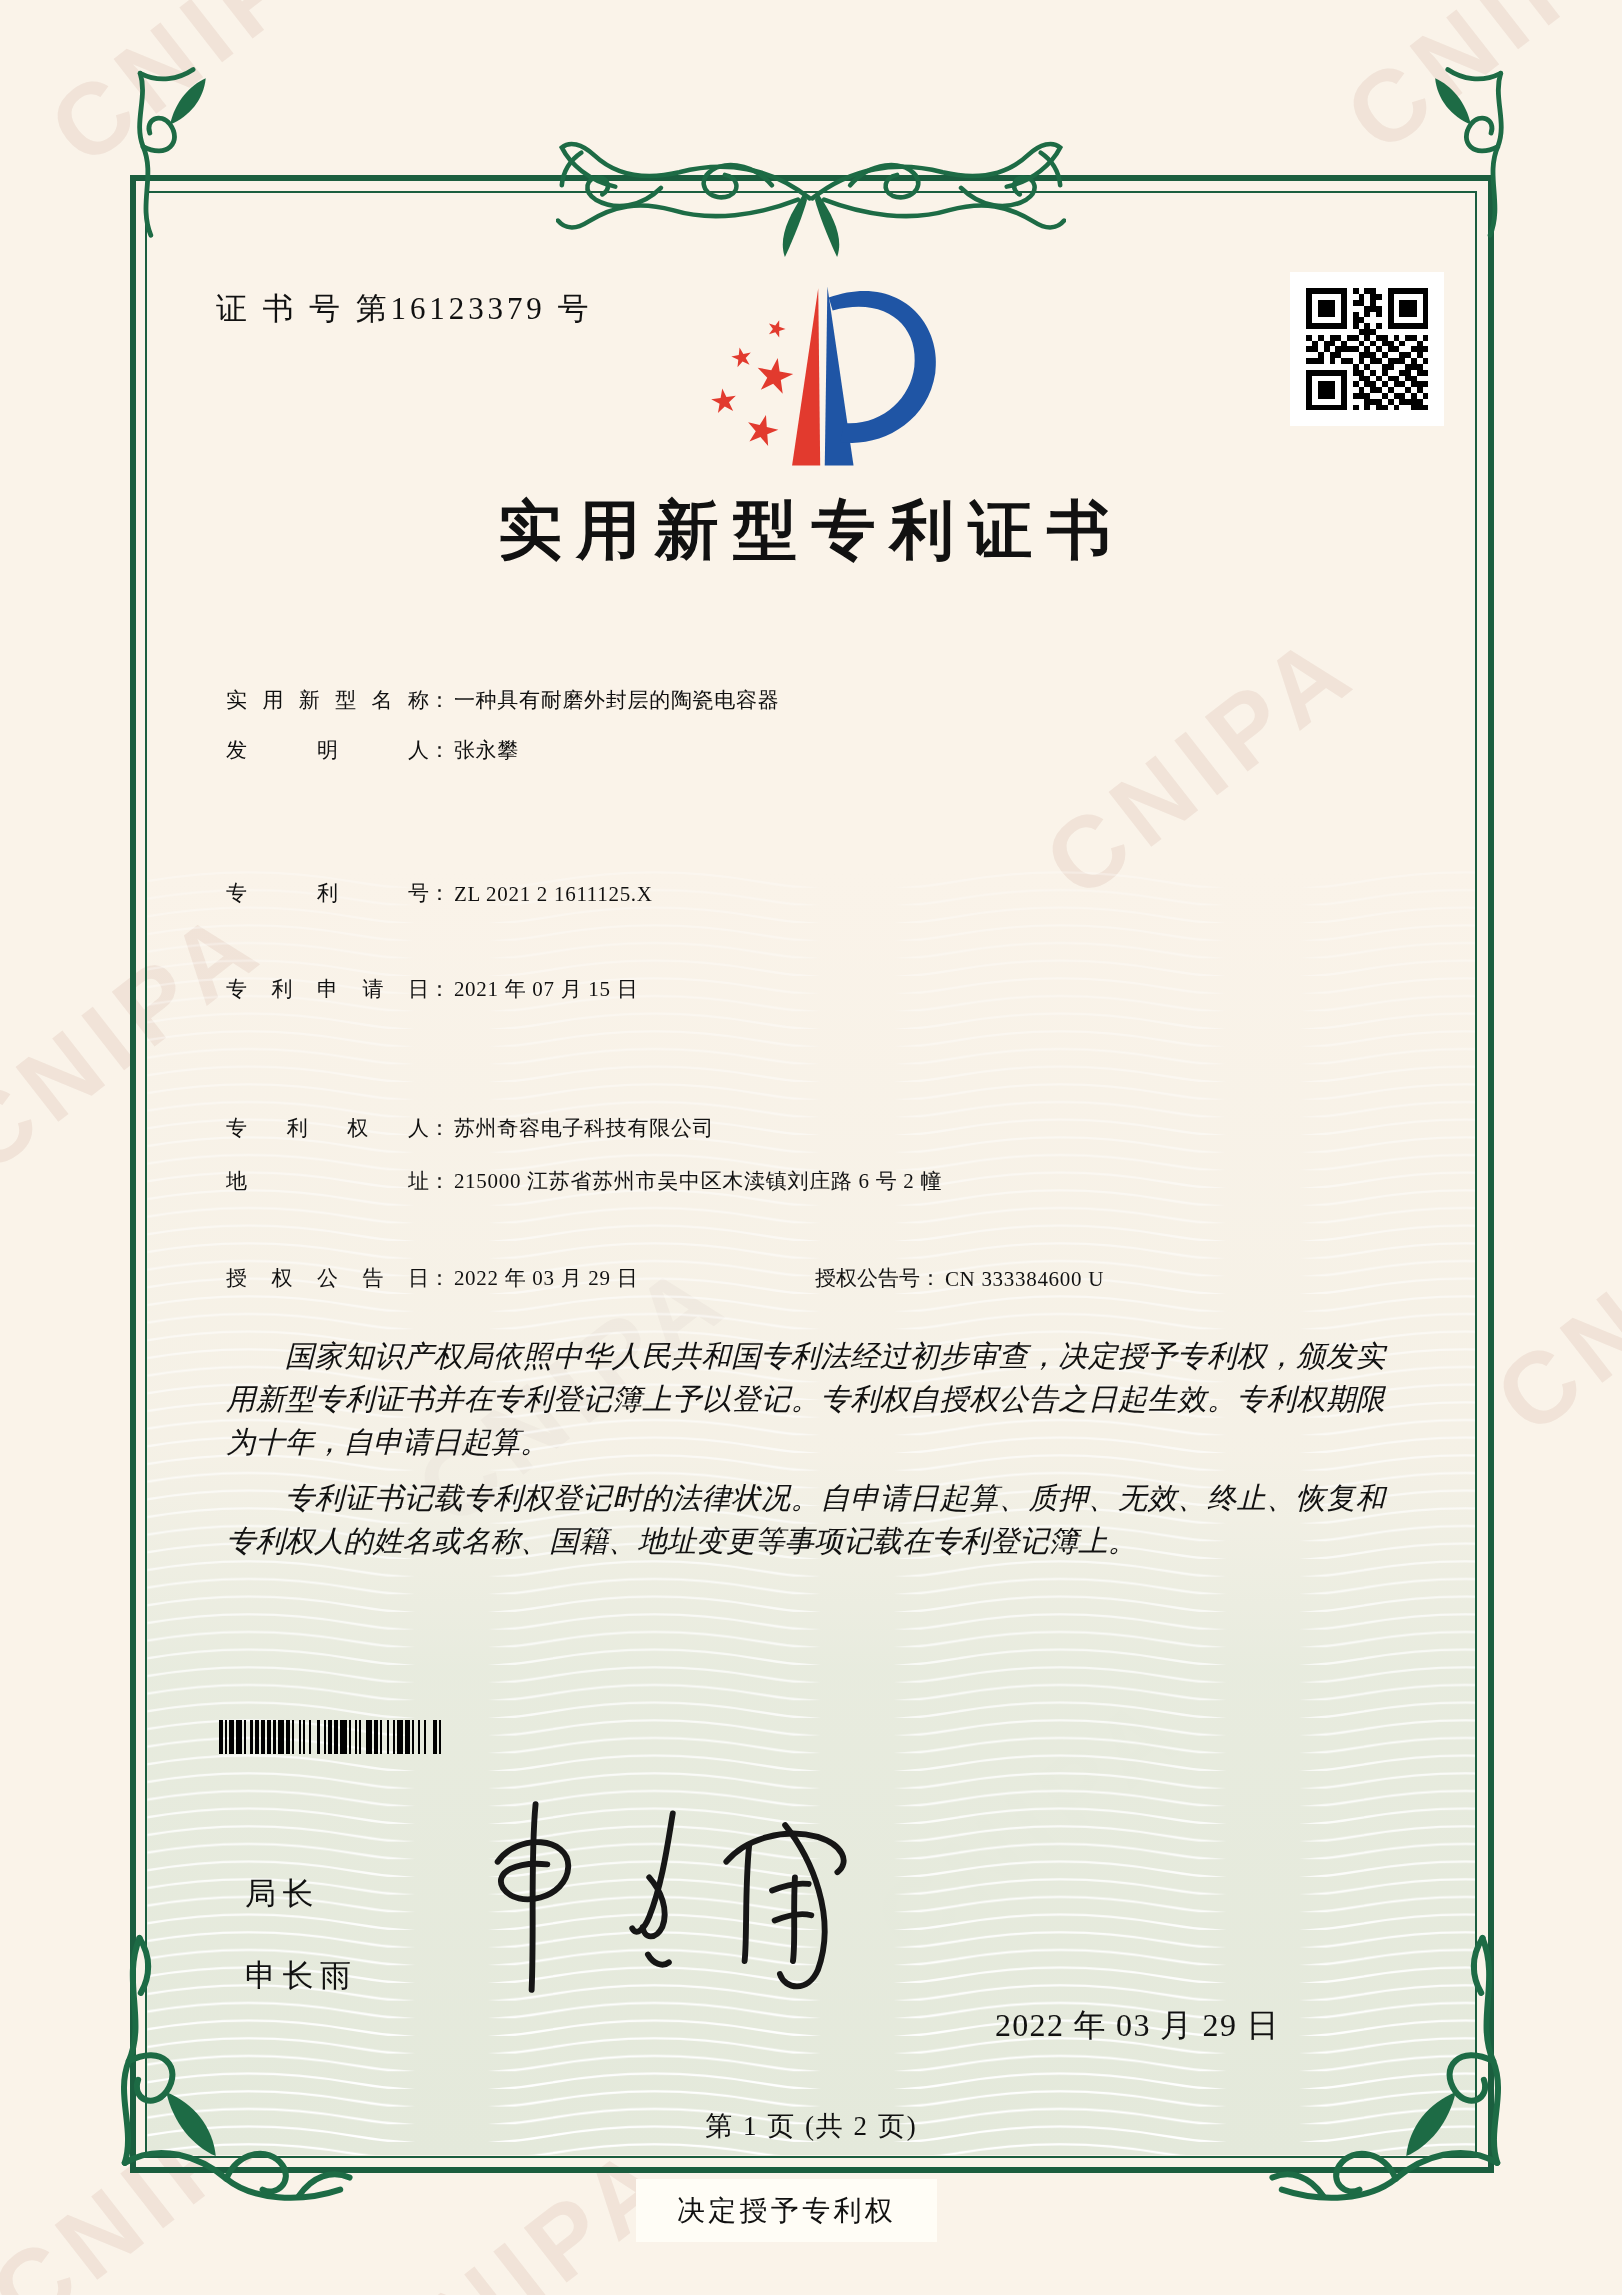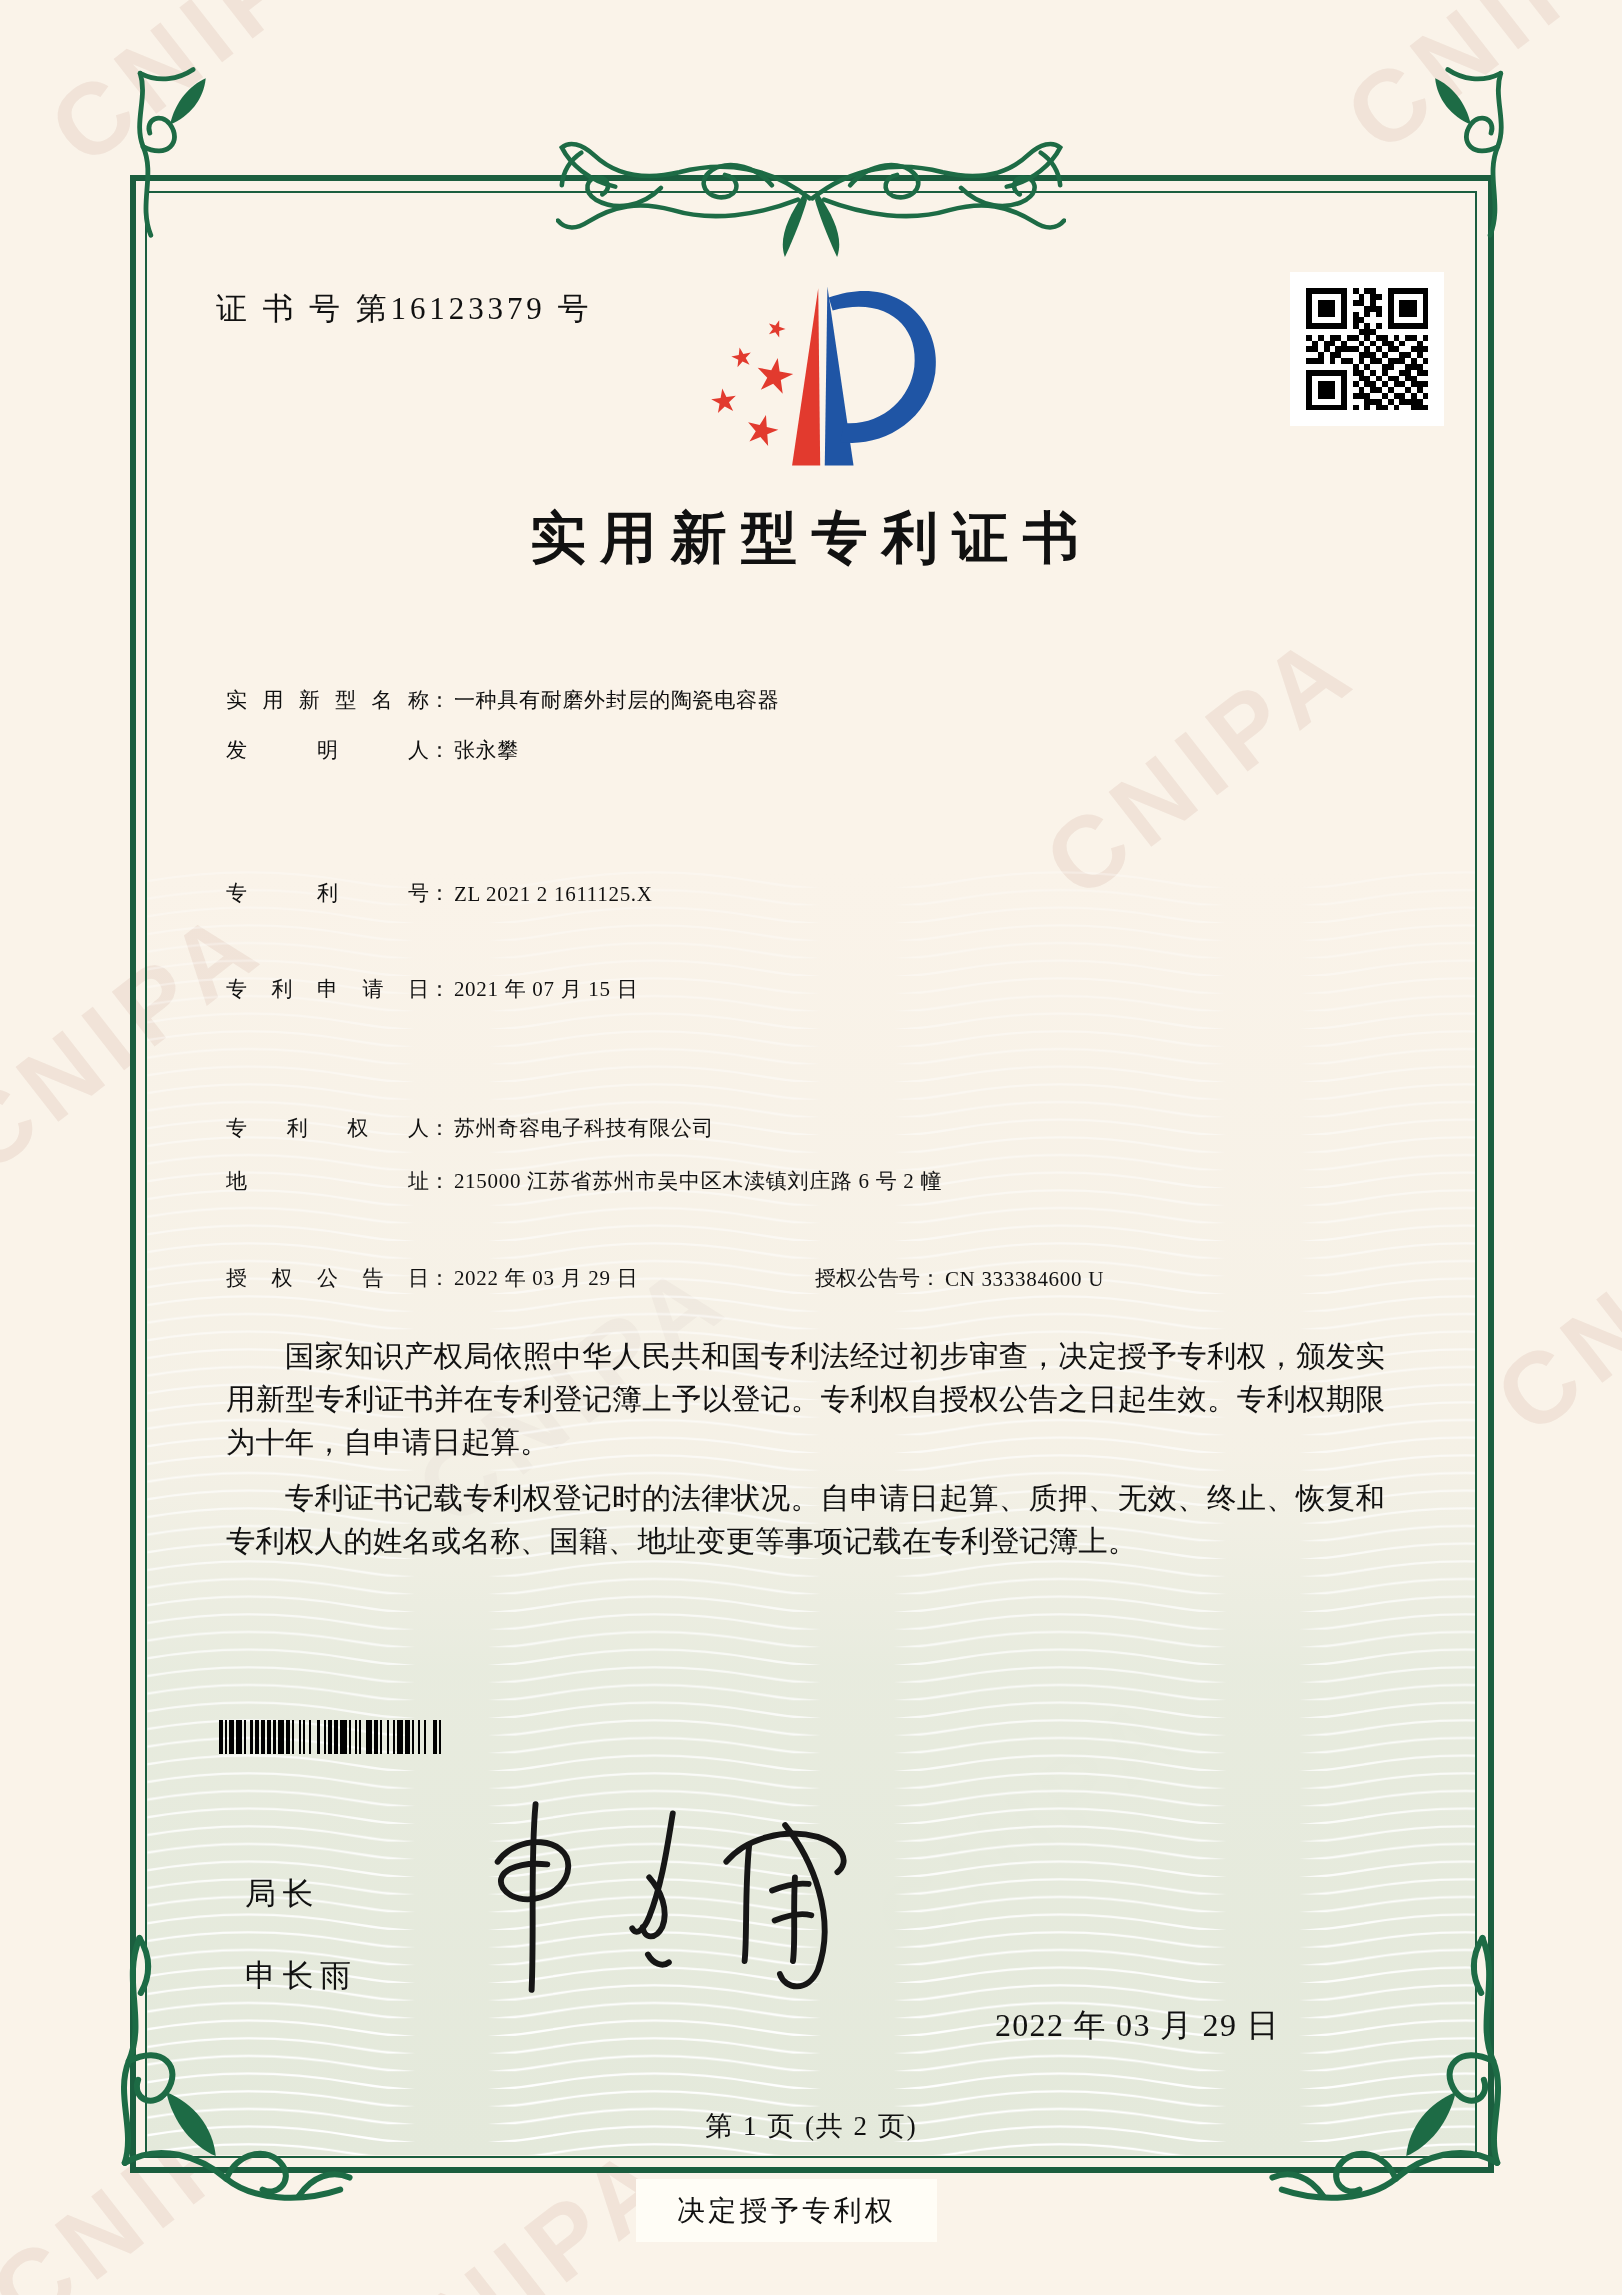--- a/index.html
+++ b/index.html
@@ -15,30 +15,30 @@
     font-weight:bold;font-size:101px;letter-spacing:10.5px;
     color:rgba(203,164,152,0.20);transform:rotate(-38deg);white-space:nowrap;
     user-select:none;
   }
   .wm.green{color:rgba(160,176,160,0.20);}
   
   .frame{box-sizing:border-box;position:absolute;}
   
   #cert-line{left:216px;top:288px;font-size:31px;letter-spacing:3.9px;}
   
-  #title{left:0;right:0;top:501px;text-align:center;font-size:56px;font-weight:bold;letter-spacing:14.4px;}
+  #title{left:0;right:0;top:487px;text-align:center;font-size:64px;font-weight:bold;letter-spacing:14.4px;}
   
   .frow{position:absolute;left:226px;width:1178px;font-size:21px;white-space:nowrap;}
   .flabel{display:inline-block;width:203px;text-align:justify;text-align-last:justify;vertical-align:bottom;}
   .fplain{display:inline-block;vertical-align:bottom;}
   .fcolon{display:inline-block;vertical-align:bottom;}
   .fvalue{display:inline-block;margin-left:3.9px;vertical-align:bottom;letter-spacing:0.7px;}
   
   #paras{left:226px;top:1335px;width:1175px;font-size:29.4px;line-height:43px;text-align:justify;}
-  #paras p{margin:0 16px 13px 0;text-indent:2em;}
+  #paras p{margin:0 16px 13px 0;text-indent:2em;font-style:italic;}
   
   #barcode{left:219px;top:1720px;height:34px;display:flex;align-items:stretch;}
   .bc-bar{background:#000;}
   .bc-gap{background:transparent;}
   
   #qr-pad{left:1290px;top:272px;width:154px;height:154px;background:#ffffff;}
   #qr-grid{position:absolute;left:16.4px;top:16.4px;width:122px;height:122px;display:grid;
            grid-template-columns:repeat(21,1fr);grid-template-rows:repeat(21,1fr);}
   .qm{background:transparent;}
   .qm.on{background:#000;}

